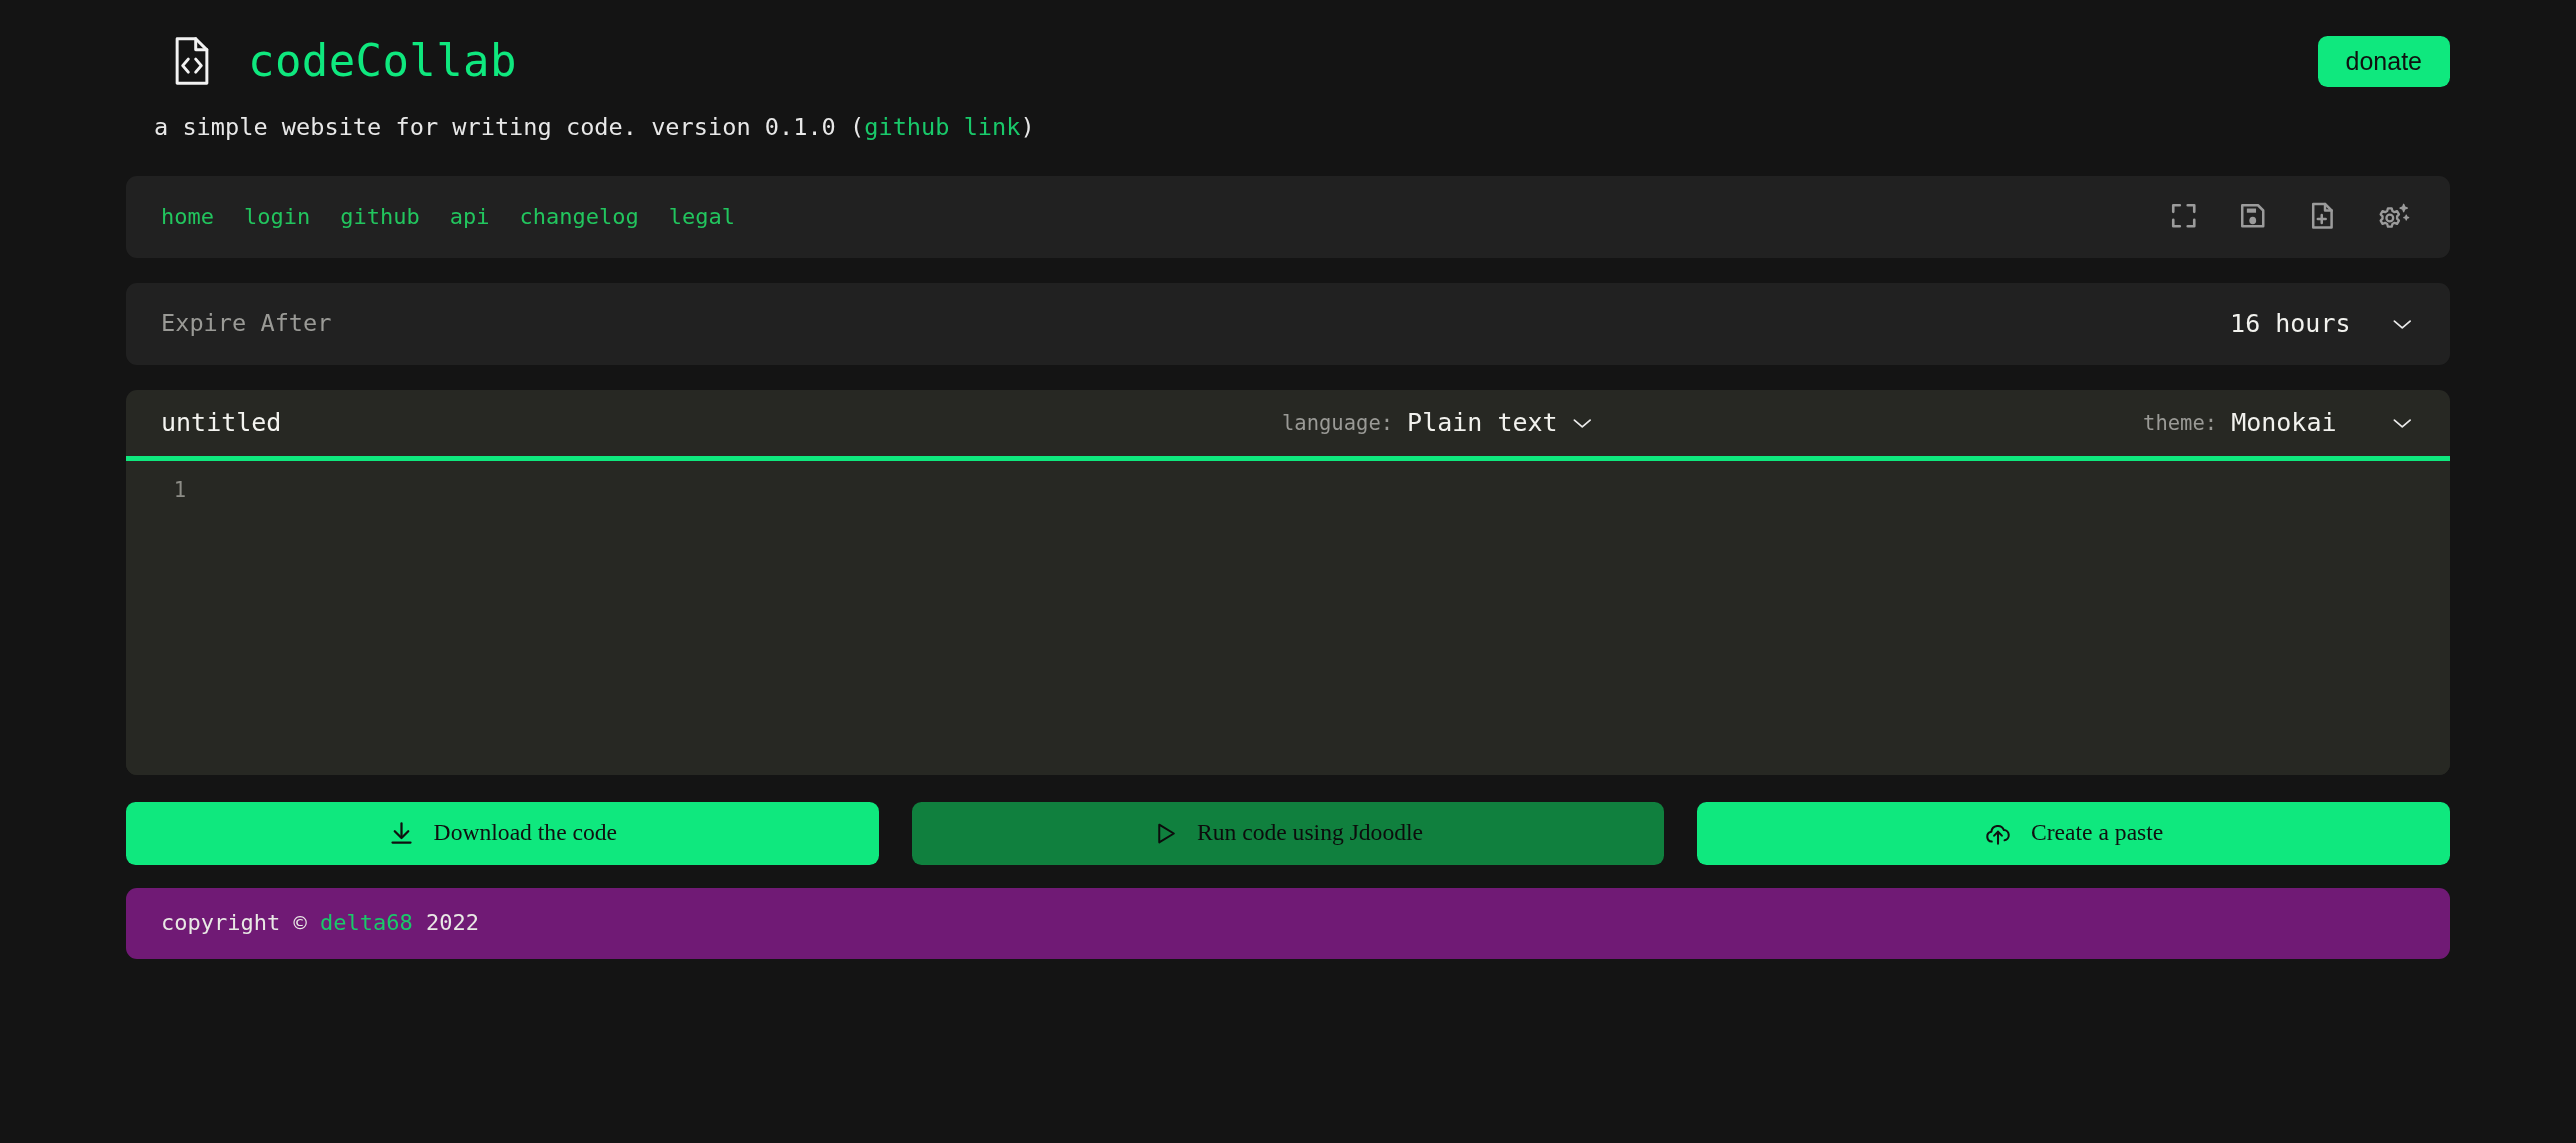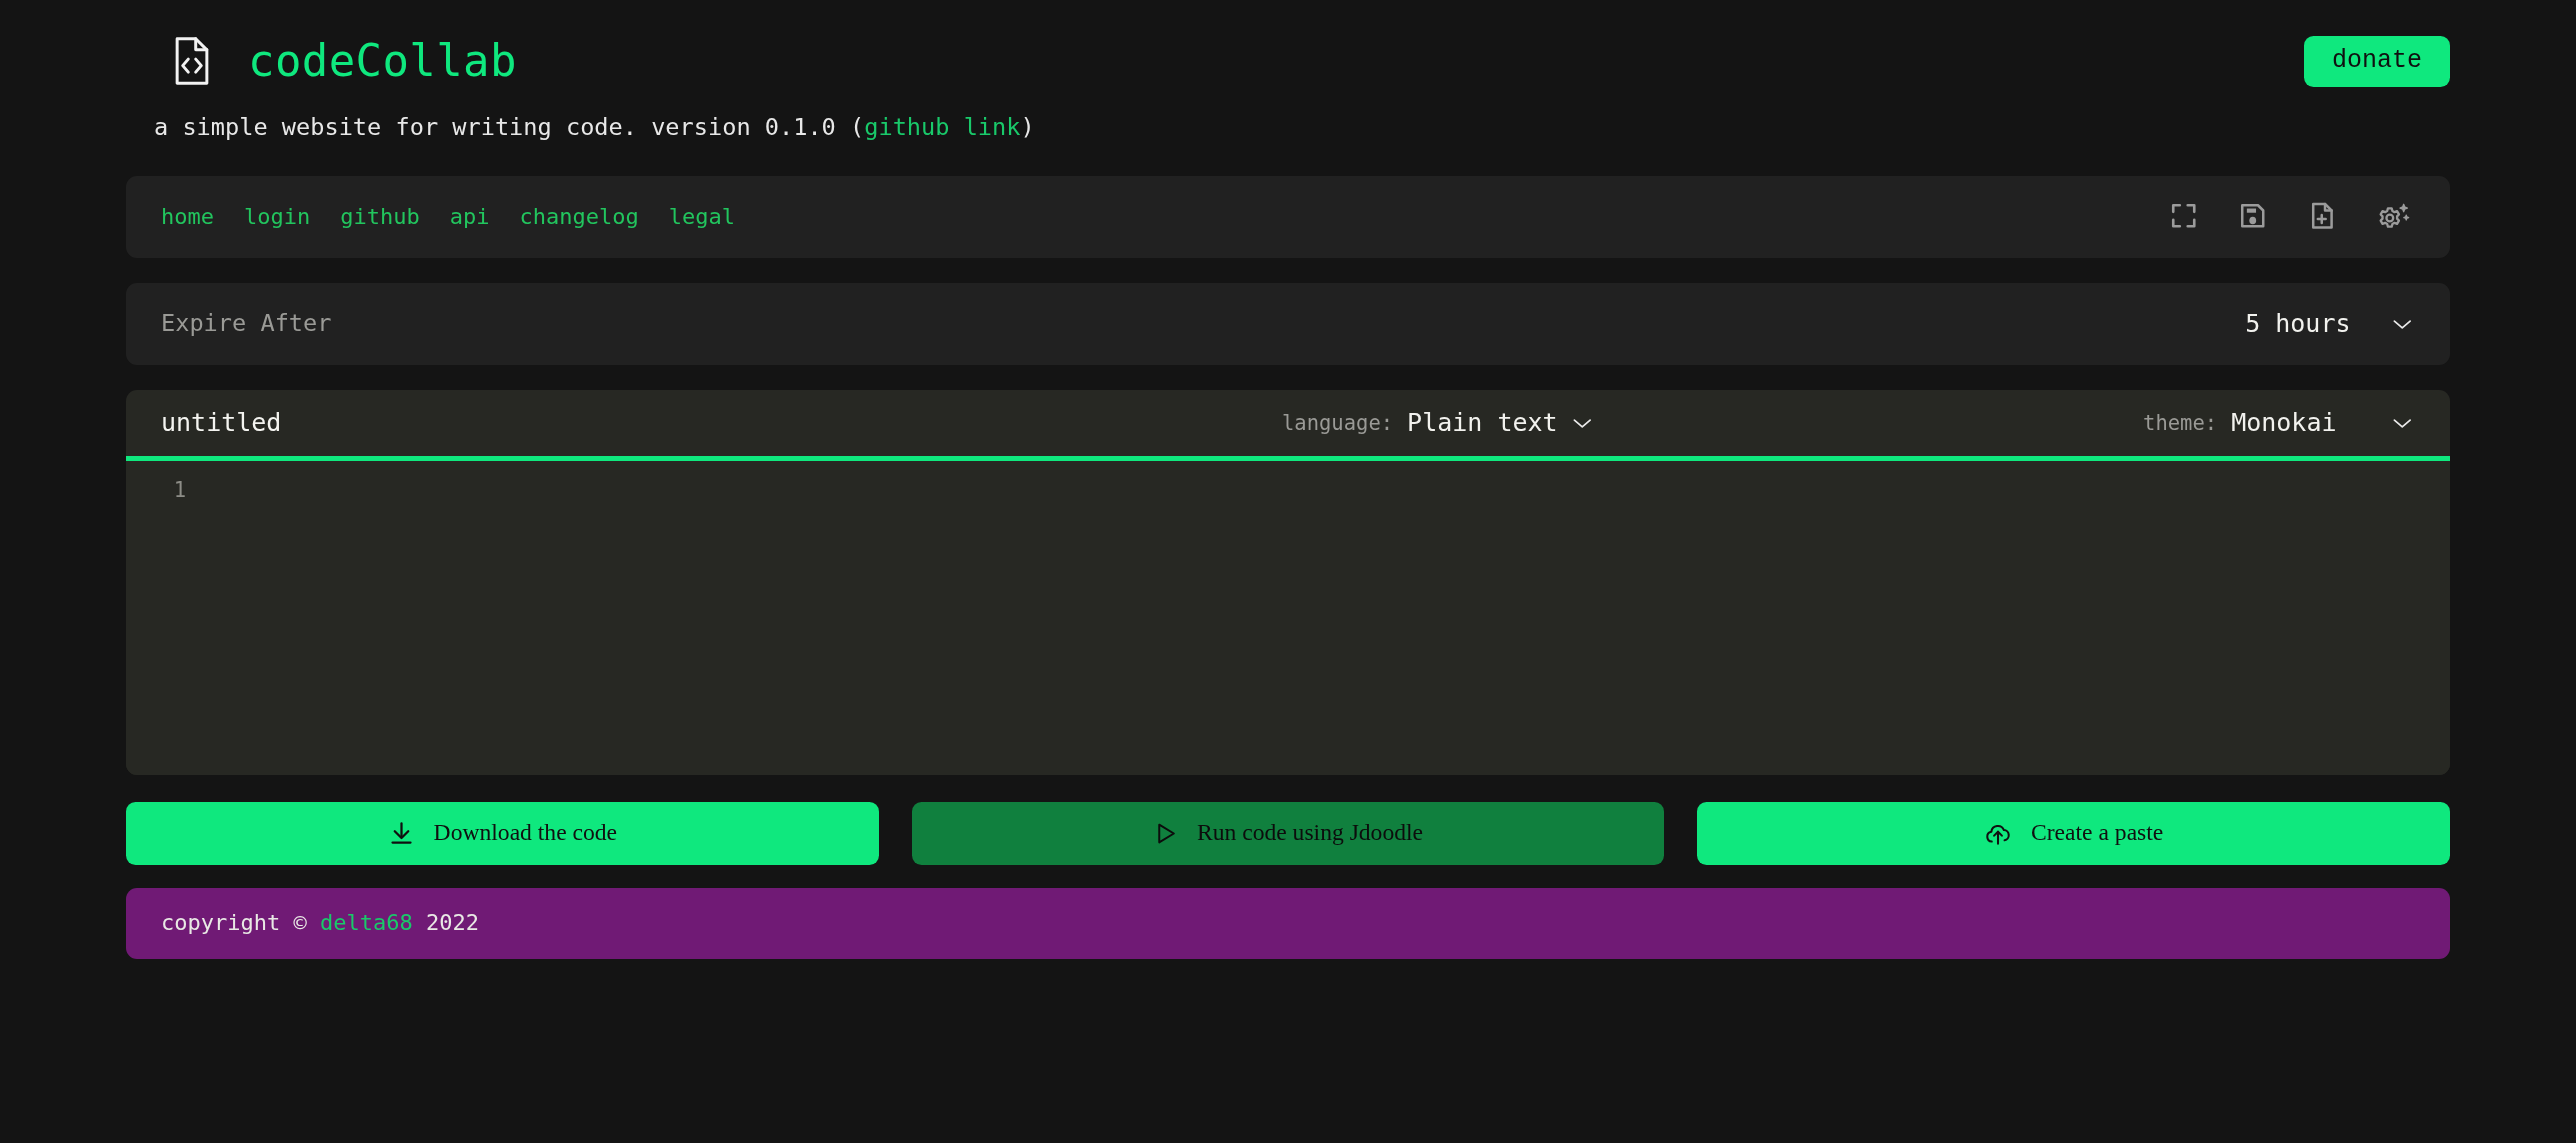--- a/index.html
+++ b/index.html
@@ -41,21 +41,21 @@
     color: #0fe87e;
     font-size: 44px;
     letter-spacing: 0.4px;
     line-height: 1;
   }
   .donate-btn {
     background: #0fe87e;
     color: #101010;
     border: none;
     border-radius: 9.5px;
-    font-family: Liberation Mono, monospace;
+    font-family: Liberation Sans, sans-serif;
     font-size: 25px;
     padding: 12.6px 28px;
     cursor: pointer;
     line-height: 1.05;
   }
 
   
   .tagline {
     padding: 0 0 0 154px;
     margin-top: 17.3px;
@@ -316,21 +316,21 @@
           <path d="M21.3 2.2 l.75 2.0 2.0 .75 -2.0 .75 -.75 2.0 -.75 -2.0 -2.0 -.75 2.0 -.75 Z" fill="#9b9b9b" stroke-width="1"></path>
           <path d="M23.2 10.2 l.5 1.35 1.35 .5 -1.35 .5 -.5 1.35 -.5 -1.35 -1.35 -.5 1.35 -.5 Z" fill="#9b9b9b" stroke-width="0.9"></path>
         </svg>
       </span>
     </div>
   </div>
 
   <div class="panel expire">
     <span class="expire-label">Expire After</span>
     <div class="expire-right">
-      <span class="expire-value">5 hours</span>
+      <span class="expire-value">16 hours</span>
       <span class="chev">
         <svg width="20.5" height="12.6" viewBox="0 0 26 16" fill="none" stroke="#eaeaea" stroke-width="2.2" stroke-linecap="round" stroke-linejoin="round">
           <polyline points="3,4 13,12.5 23,4"></polyline>
         </svg>
       </span>
     </div>
   </div>
 
   <div class="editor">
     <div class="editor-head">

